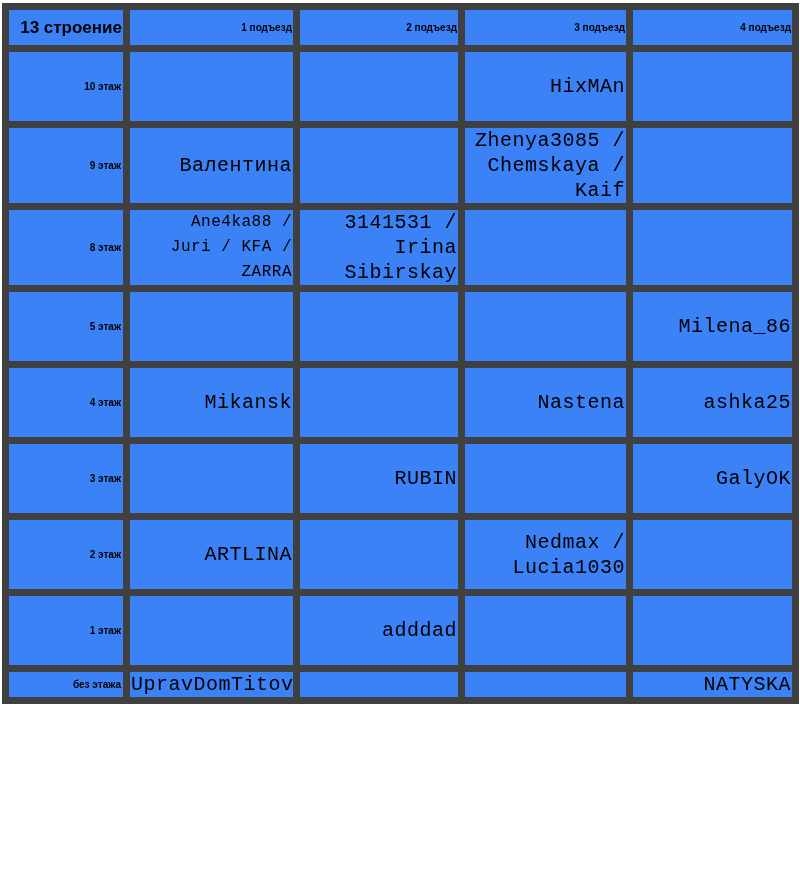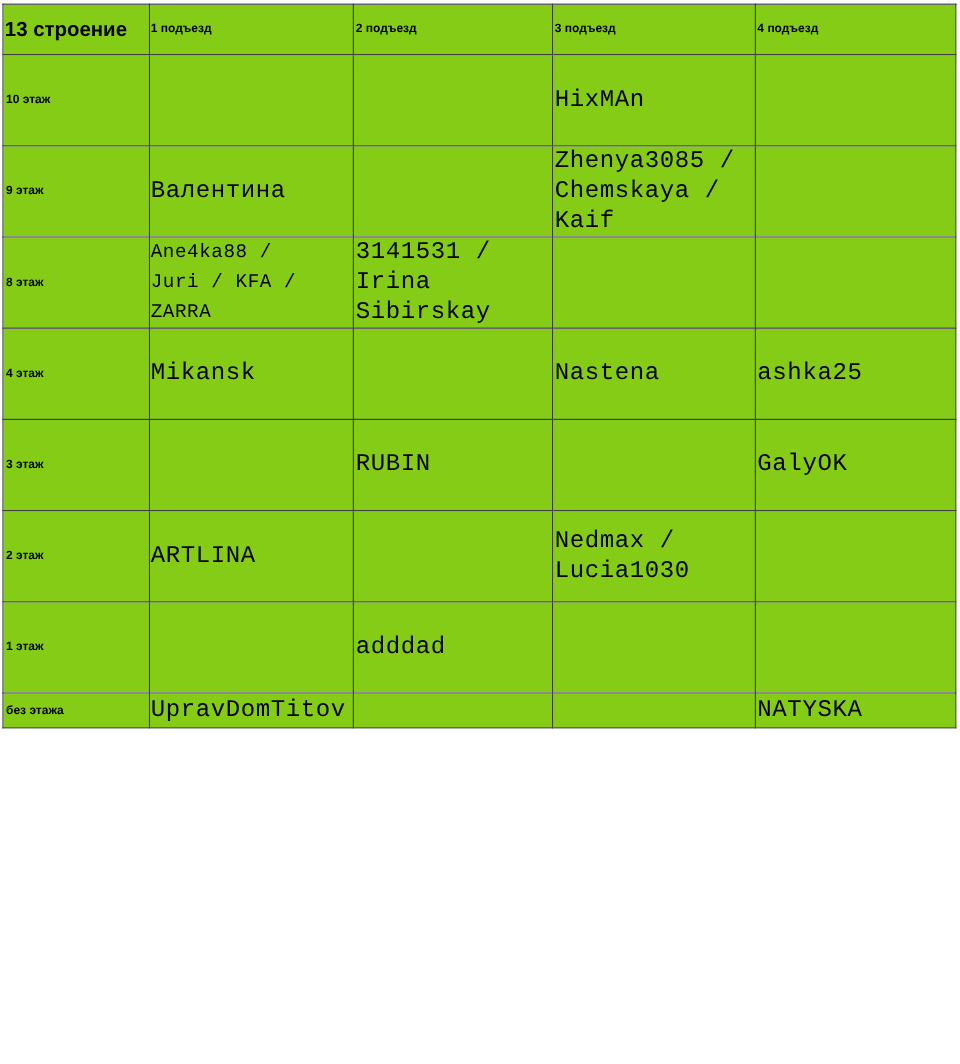--- a/index.html
+++ b/index.html
@@ -19,26 +19,26 @@
     table-layout: fixed;
     width: 795px;
   }
   col.c0 { width: 121px; }
   col.c1 { width: 170px; }
   col.c2 { width: 165px; }
   col.c3 { width: 168px; }
   col.c4 { width: 166px; }
 
   th, td {
-    border: 1px solid #404040;
-    text-align: left;
+    border: 7px solid #404040;
+    text-align: right;
     vertical-align: middle;
     overflow: hidden;
     color: #000000;
-    background: #84cc16;
+    background: #3b82f6;
   }
   thead tr { height: 42px; }
   thead th {
     font-family: "Liberation Sans", sans-serif;
     font-weight: bold;
     font-size: 10px;
   }
   th.corner {
     font-size: 17px;
     padding: 0 1px;
@@ -105,20 +105,27 @@
         <td class="resident fit">Ane4ka88 /
 Juri / KFA /
 ZARRA</td>
         <td class="resident regular">3141531 /
 Irina
 Sibirskay</td>
         <td class="resident"></td>
         <td class="resident"></td>
       </tr>
       <tr>
+        <th class="floor">5 этаж</th>
+        <td class="resident"></td>
+        <td class="resident"></td>
+        <td class="resident"></td>
+        <td class="resident">Milena_86</td>
+      </tr>
+      <tr>
         <th class="floor">4 этаж</th>
         <td class="resident">Mikansk</td>
         <td class="resident"></td>
         <td class="resident">Nastena</td>
         <td class="resident">ashka25</td>
       </tr>
       <tr>
         <th class="floor">3 этаж</th>
         <td class="resident"></td>
         <td class="resident">RUBIN</td>

